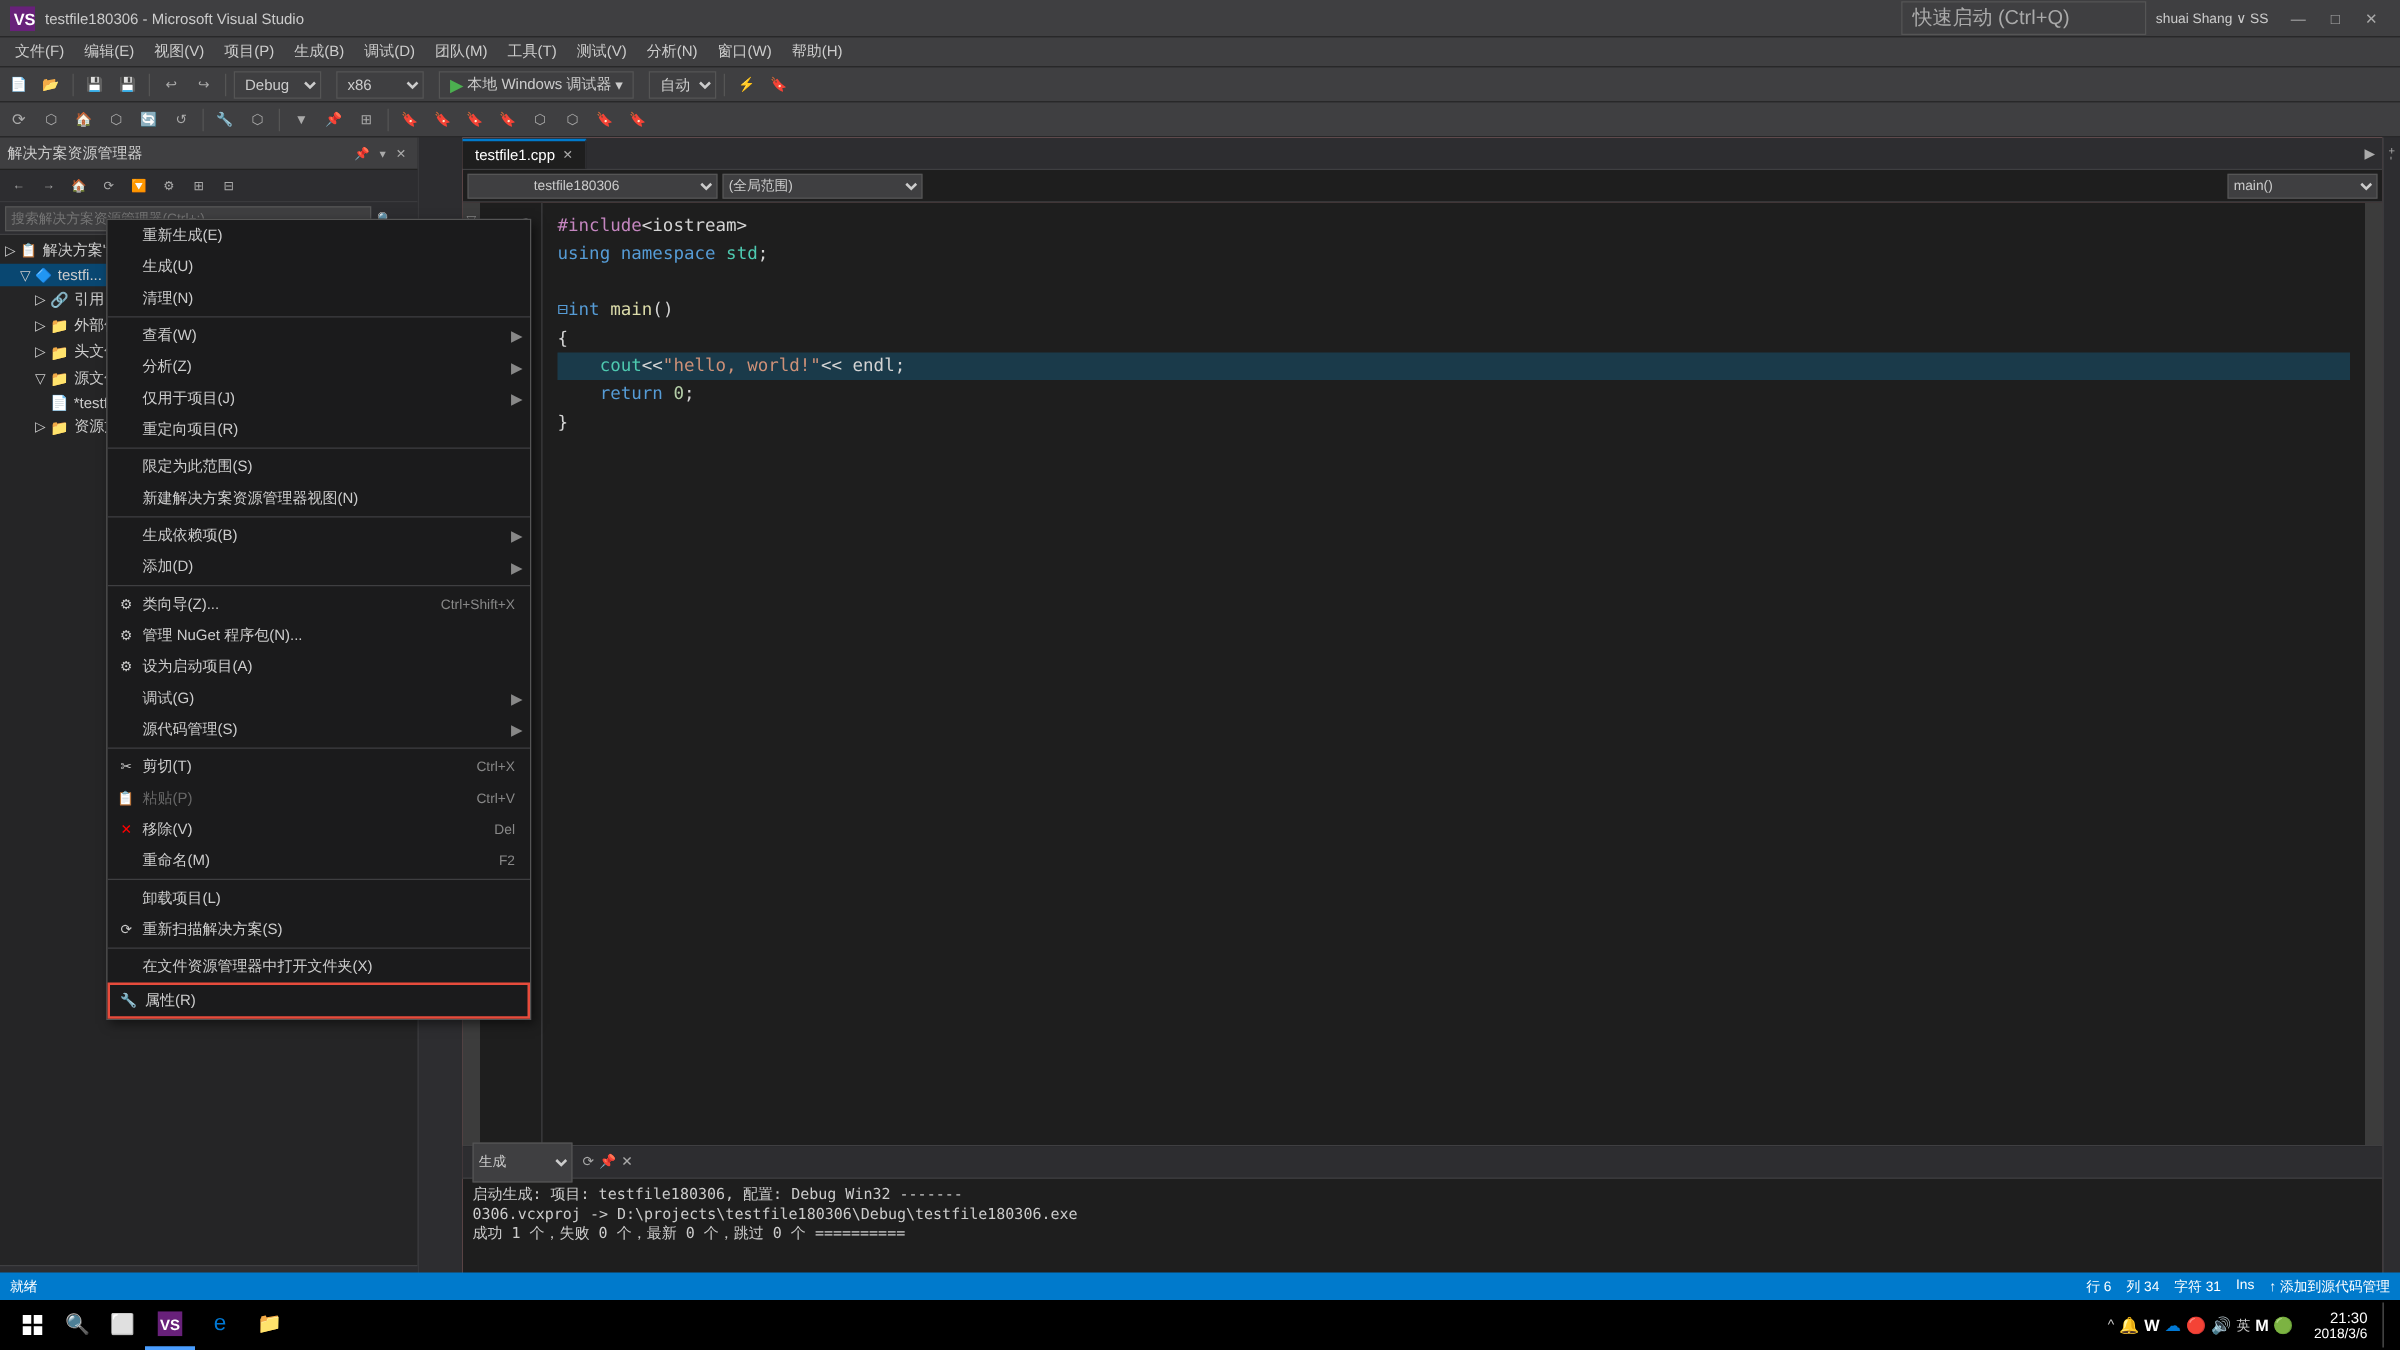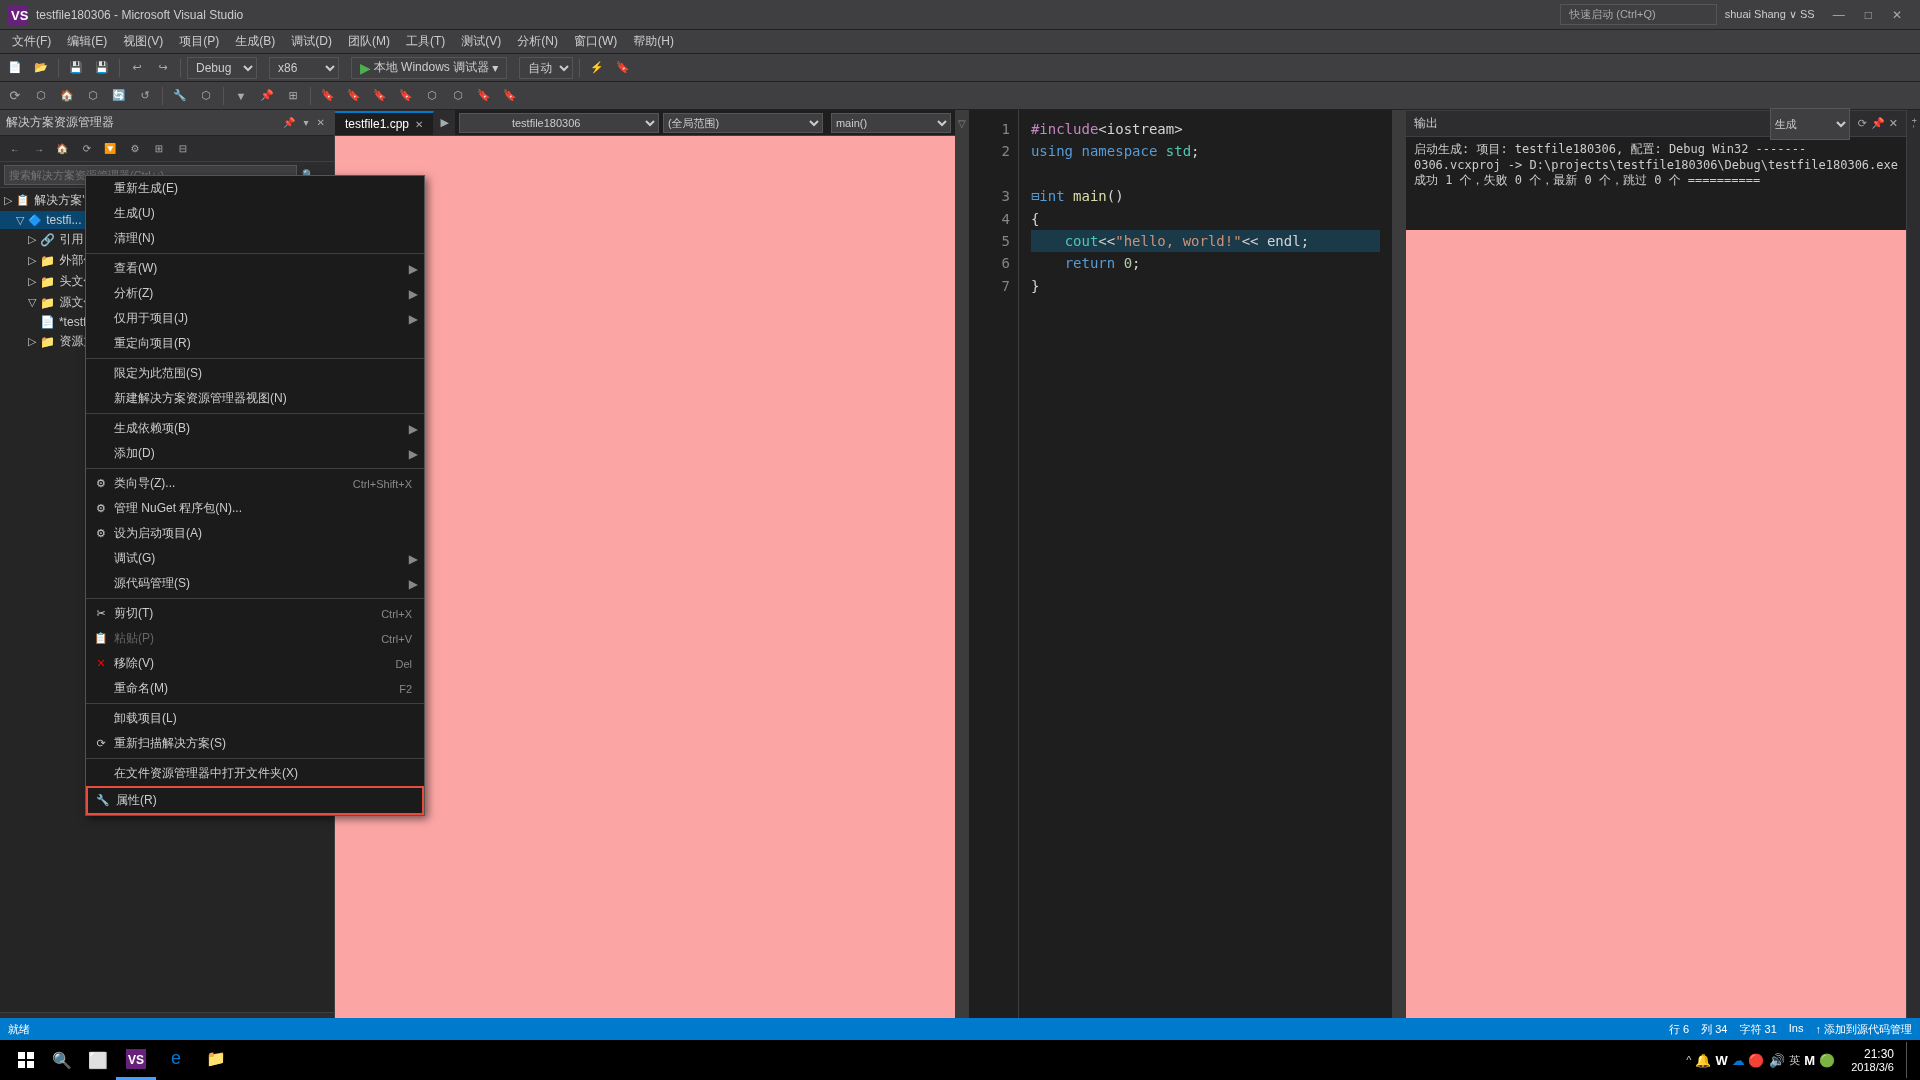--- a/index.html
+++ b/index.html
@@ -33,21 +33,21 @@
     #se-search { background: #2d2d30; height: 26px; display: flex; align-items: center; padding: 0 4px; border-bottom: 1px solid #3f3f41; }
     #se-search input { background: #3f3f41; border: 1px solid #555; color: #ccc; font-size: 11px; width: 100%; height: 20px; padding: 0 4px; }
     #se-tree { flex: 1; overflow-y: auto; padding: 2px 0; }
     .tree-item { display: flex; align-items: center; padding: 2px 4px; cursor: pointer; color: #ccc; font-size: 12px; }
     .tree-item.selected { background: #094771; }
     .tree-item .tree-icon { margin-right: 4px; font-size: 11px; }
     #se-bottom { height: 24px; background: #2d2d30; border-top: 1px solid #3f3f41; display: flex; align-items: center; padding: 0 6px; gap: 8px; }
     #se-bottom span { color: #5db0d7; font-size: 11px; cursor: pointer; }
 
     
-    #editor-area { flex: 1; display: flex; flex-direction: row; background: #fca5a5; }
+    #editor-area { flex: 1; display: flex; flex-direction: column; background: #fca5a5; margin-left: 35px; }
     #tab-bar { background: #2d2d30; height: 26px; display: flex; align-items: flex-end; border-bottom: 1px solid #3f3f41; }
     .tab { background: #3f3f41; height: 24px; display: flex; align-items: center; padding: 0 10px; color: #aaa; font-size: 12px; cursor: pointer; border-right: 1px solid #2d2d30; }
     .tab.active { background: #1e1e1e; color: #fff; border-top: 2px solid #007acc; }
     .tab .tab-close { margin-left: 6px; color: #aaa; font-size: 10px; }
     #nav-bar { background: #1e1e1e; height: 26px; display: flex; align-items: center; padding: 0 4px; gap: 4px; border-bottom: 1px solid #3f3f41; }
     #nav-bar select { background: #3f3f41; border: 1px solid #555; color: #ccc; font-size: 11px; height: 20px; }
     #code-area { flex: 1; display: flex; background: #1e1e1e; overflow: hidden; }
     #line-numbers { width: 50px; background: #1e1e1e; color: #858585; font-size: 14px; font-family: 'Consolas', monospace; padding: 8px 0; text-align: right; padding-right: 8px; line-height: 1.6; user-select: none; border-right: 1px solid #3f3f41; }
     #code-content { flex: 1; padding: 8px 12px; font-family: 'Consolas', monospace; font-size: 14px; line-height: 1.6; color: #d4d4d4; overflow: auto; }
     .code-line { white-space: pre; }
@@ -96,21 +96,21 @@
 <body>
 
 <div id="title-bar">
   <div style="width:20px;height:20px;margin-right:8px;">
     <svg viewBox="0 0 20 20" width="20" height="20">
       <rect x="0" y="0" width="20" height="20" fill="#68217a"></rect>
       <text x="3" y="15" font-size="13" fill="white" font-weight="bold">VS</text>
     </svg>
   </div>
   <span style="color:#ccc;font-size:12px;flex:1;">testfile180306 - Microsoft Visual Studio</span>
-  <span style="color:#aaa;font-size:11px;background:#3f3f41;border:1px solid #555;padding:2px 60px 2px 8px;margin-right:8px;">
+  <span style="color:#aaa;font-size:16px;background:#3f3f41;border:1px solid #555;padding:2px 60px 2px 8px;margin-right:8px;">
     <span>快速启动 (Ctrl+Q)</span>
   </span>
   <span style="color:#ccc;font-size:11px;margin-right:8px;">shuai Shang ∨ SS</span>
   <span style="color:#aaa;padding:2px 10px;cursor:pointer;">—</span>
   <span style="color:#aaa;padding:2px 10px;cursor:pointer;">□</span>
   <span style="color:#aaa;padding:2px 10px;cursor:pointer;">✕</span>
 </div>
 
 <div id="menu-bar">
   <span class="menu-item">文件(F)</span>
@@ -306,21 +306,20 @@
         <div class="code-line"><span style="color:#d4d4d4;">{</span></div>
         <div class="code-line" style="background:#1a3a4a;">    <span style="color:#4ec9b0;">cout</span><span style="color:#d4d4d4;">&lt;&lt;</span><span class="str">"hello, world!"</span><span style="color:#d4d4d4;">&lt;&lt; endl;</span></div>
         <div class="code-line">    <span class="kw">return</span> <span class="num">0</span><span style="color:#d4d4d4;">;</span></div>
         <div class="code-line"><span style="color:#d4d4d4;">}</span></div>
       </div>
       <div id="scrollbar-right" style="width:14px;background:#3c3c3c;"></div>
     </div>
 
     <div id="output-panel">
       <div id="output-header">
-        <span class="out-title">输出</span>
         <select style="background:#3f3f41;border:1px solid #555;color:#ccc;font-size:11px;height:32px;min-width:80px;margin-right:8px;">
           <option>生成</option>
         </select>
         <div style="display:flex;gap:4px;align-items:center;">
           <span style="color:#aaa;cursor:pointer;font-size:11px;">⟳</span>
           <span style="color:#aaa;cursor:pointer;font-size:11px;">📌</span>
           <span style="color:#aaa;cursor:pointer;font-size:11px;">✕</span>
         </div>
       </div>
       <div id="output-content">

